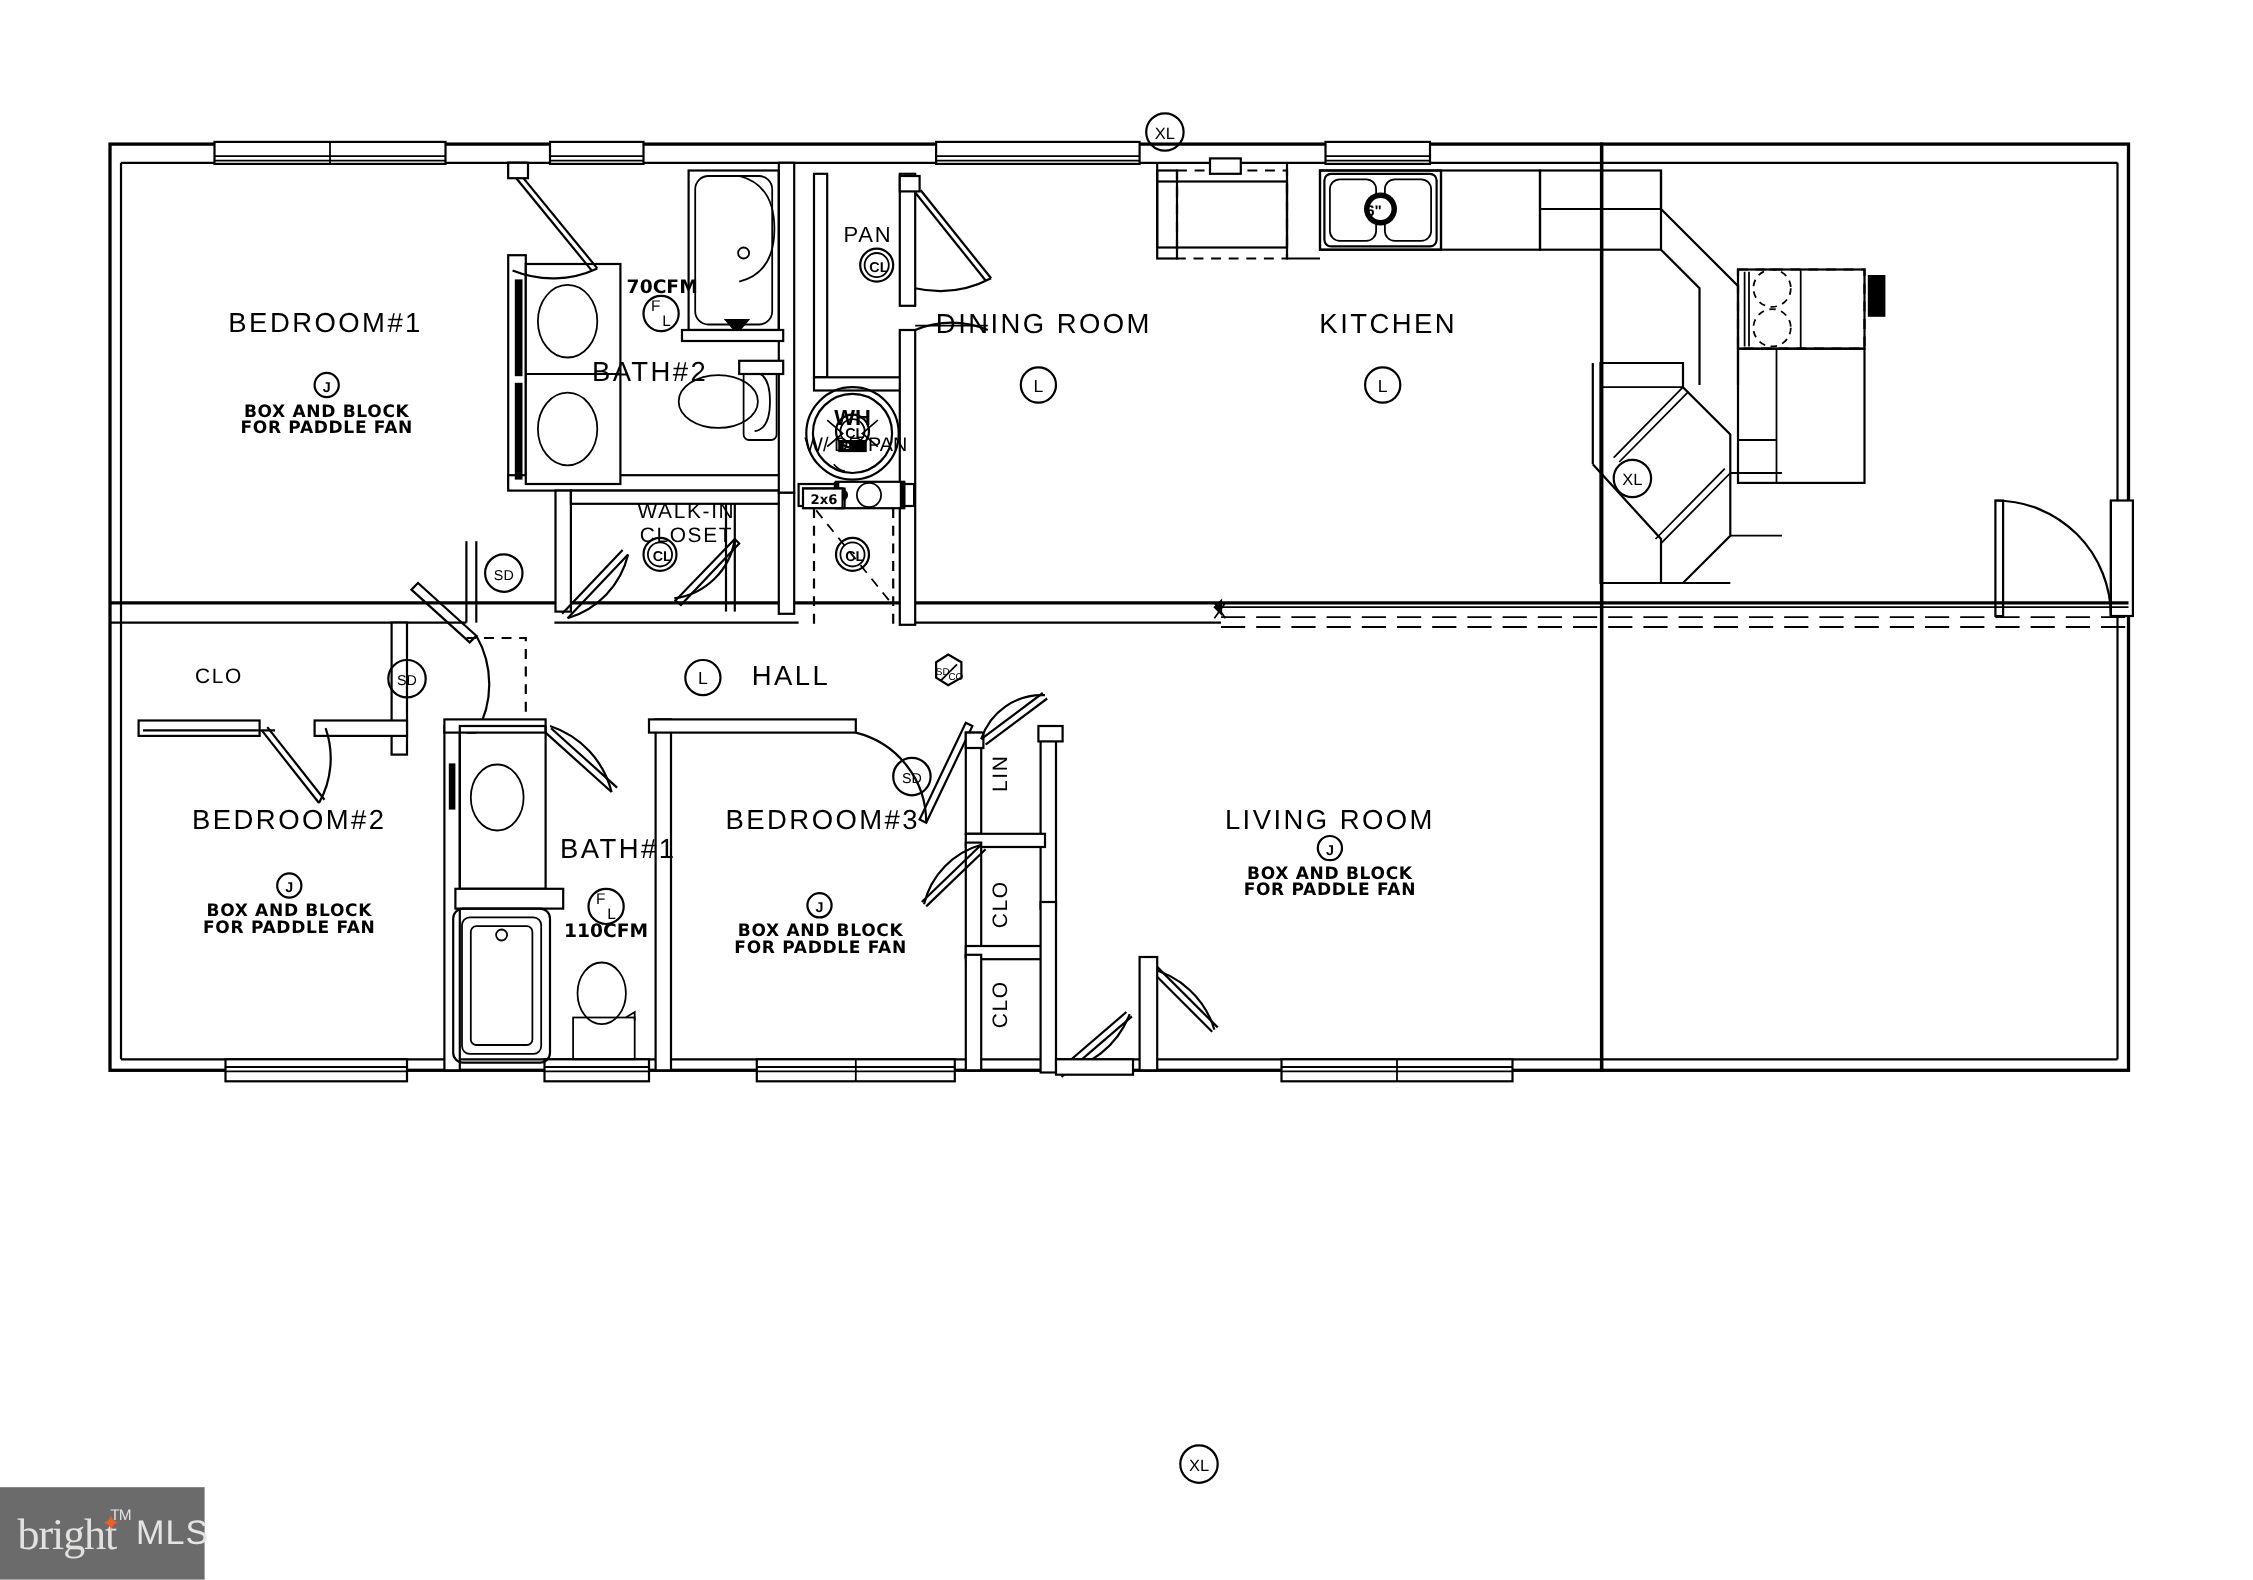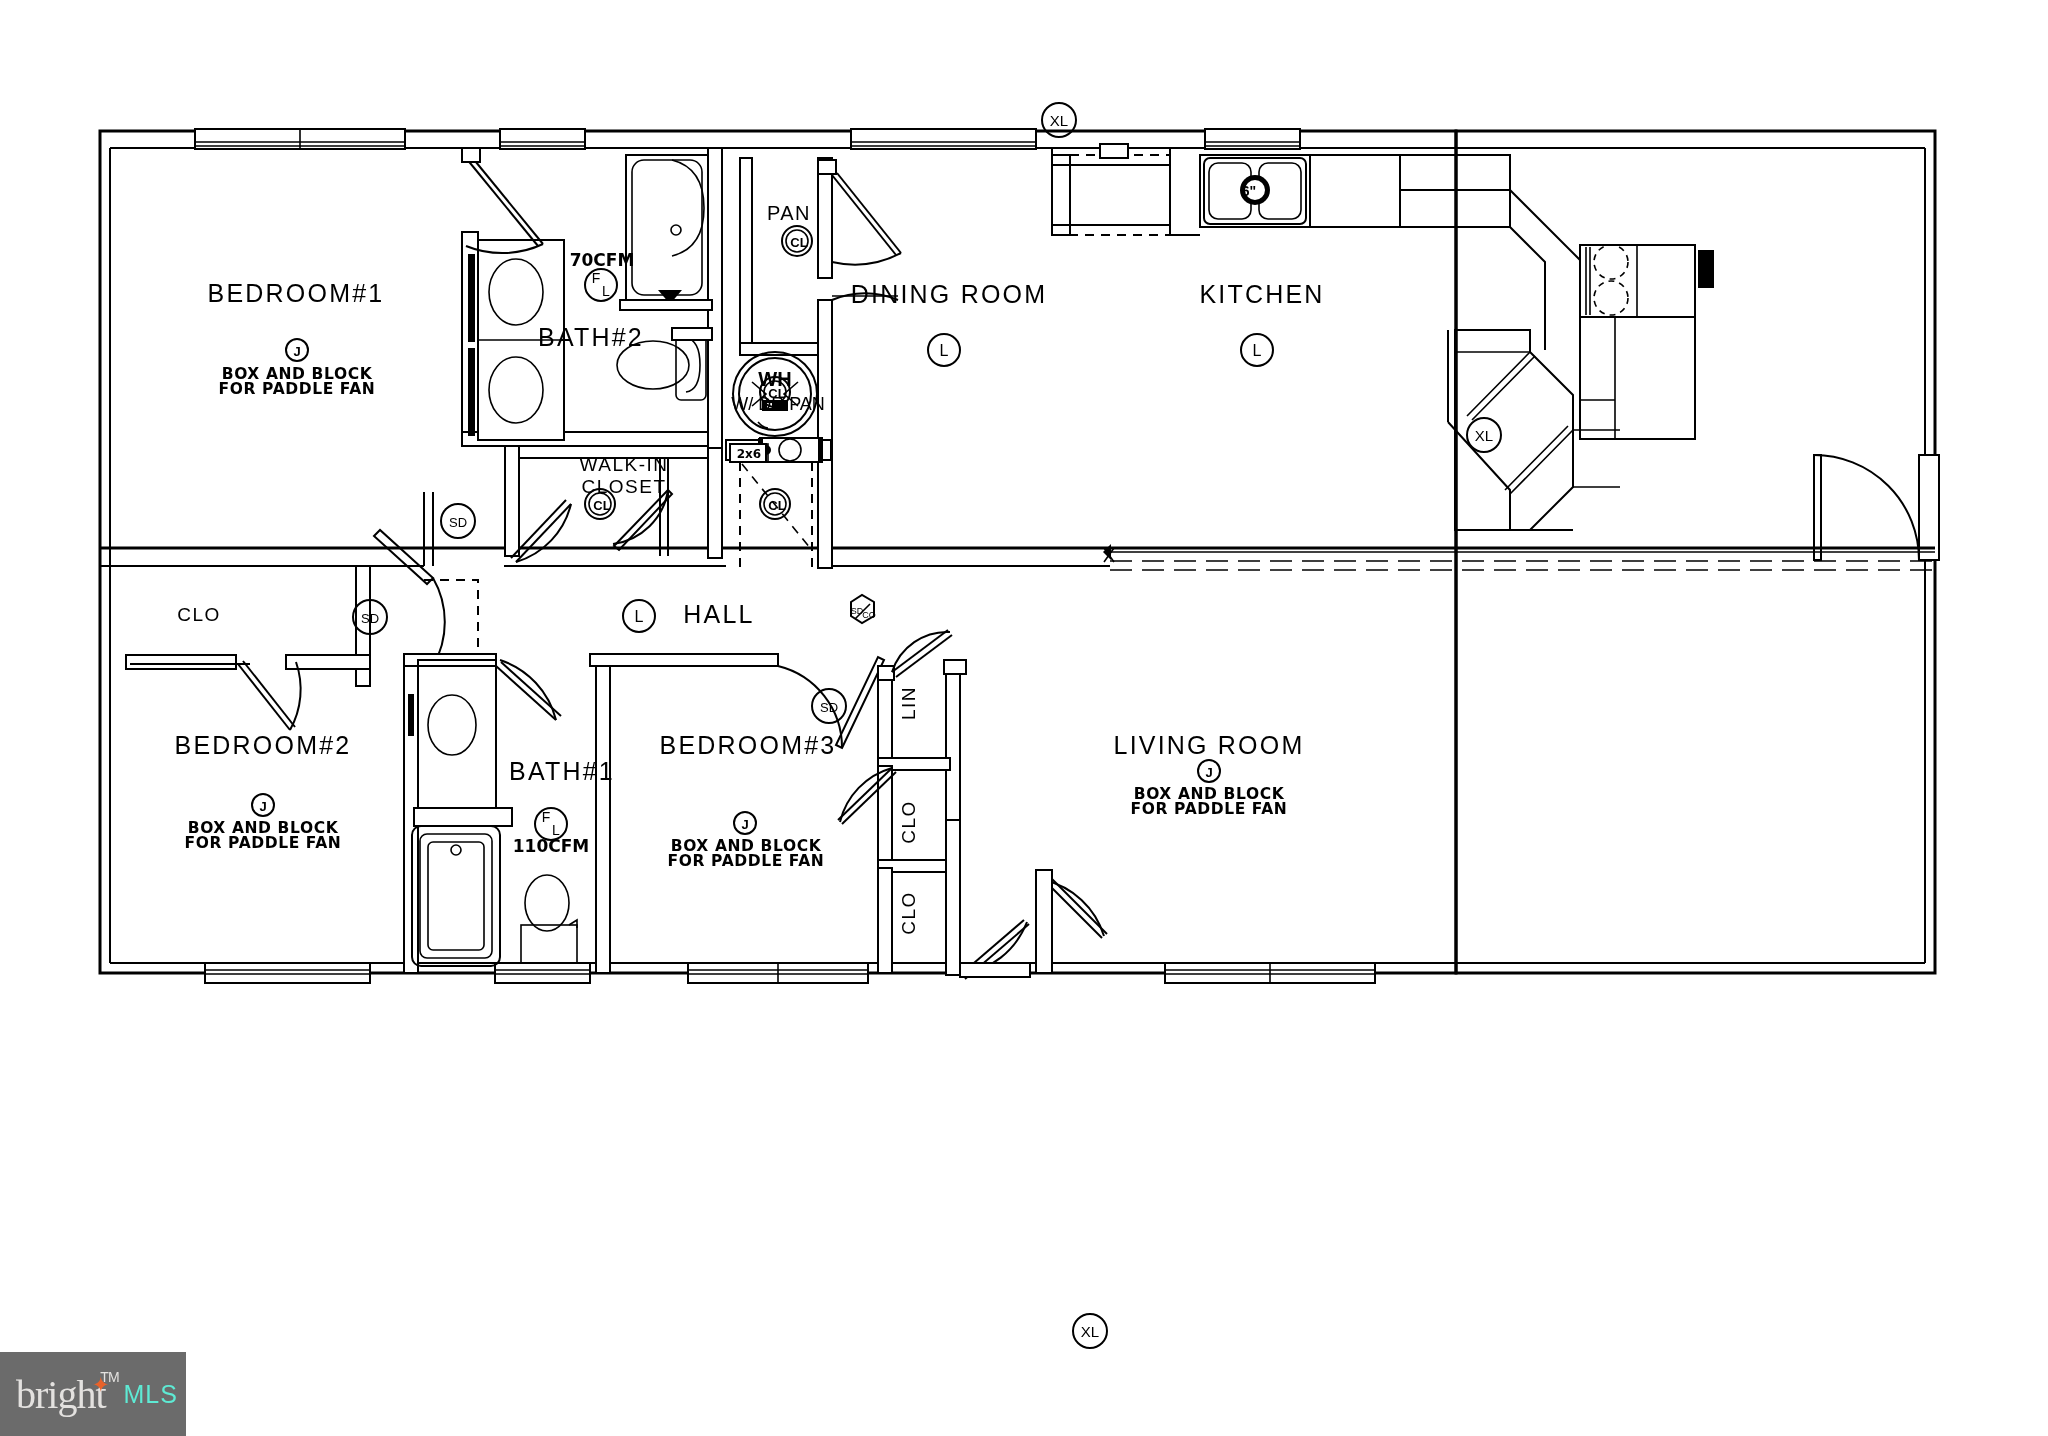--- a/index.html
+++ b/index.html
@@ -19,21 +19,21 @@
   .wx{fill:none;stroke:#000;stroke-width:1.6;}
   .fill{fill:#fff;stroke:#000;stroke-width:2;}
   .dash{fill:none;stroke:#000;stroke-width:2;stroke-dasharray:9 7;}
   .blk{fill:#000;stroke:none;}
   #logo{position:absolute;left:0px;top:1352px;width:186px;height:84px;
         background:#6b6b6b;display:flex;align-items:center;text-align:right;}
   #logo .bt{font-family:"Liberation Serif",serif;font-size:40px;color:#e3e1df;
             padding-left:16px;letter-spacing:-1px;position:relative;}
   #logo .star{position:absolute;right:-3px;top:2px;color:#e8622a;font-size:21px;}
   #logo .tm{position:absolute;right:-13px;top:-2px;font-size:14px;color:#e3e1df;font-family:Liberation Sans, sans-serif;}
-  #logo .mls{font-family:"Liberation Sans",sans-serif;font-size:25px;color:#5eead4;
+  #logo .mls{font-family:"Liberation Sans",sans-serif;font-size:31px;color:#e5e5e5;
               margin-left:18px;letter-spacing:1px;}
 </style>
 </head>
 <body>
 
 <div id="plan">
 <svg width="2048" height="1436" viewBox="0 0 2048 1436">
 
   <g>
 

